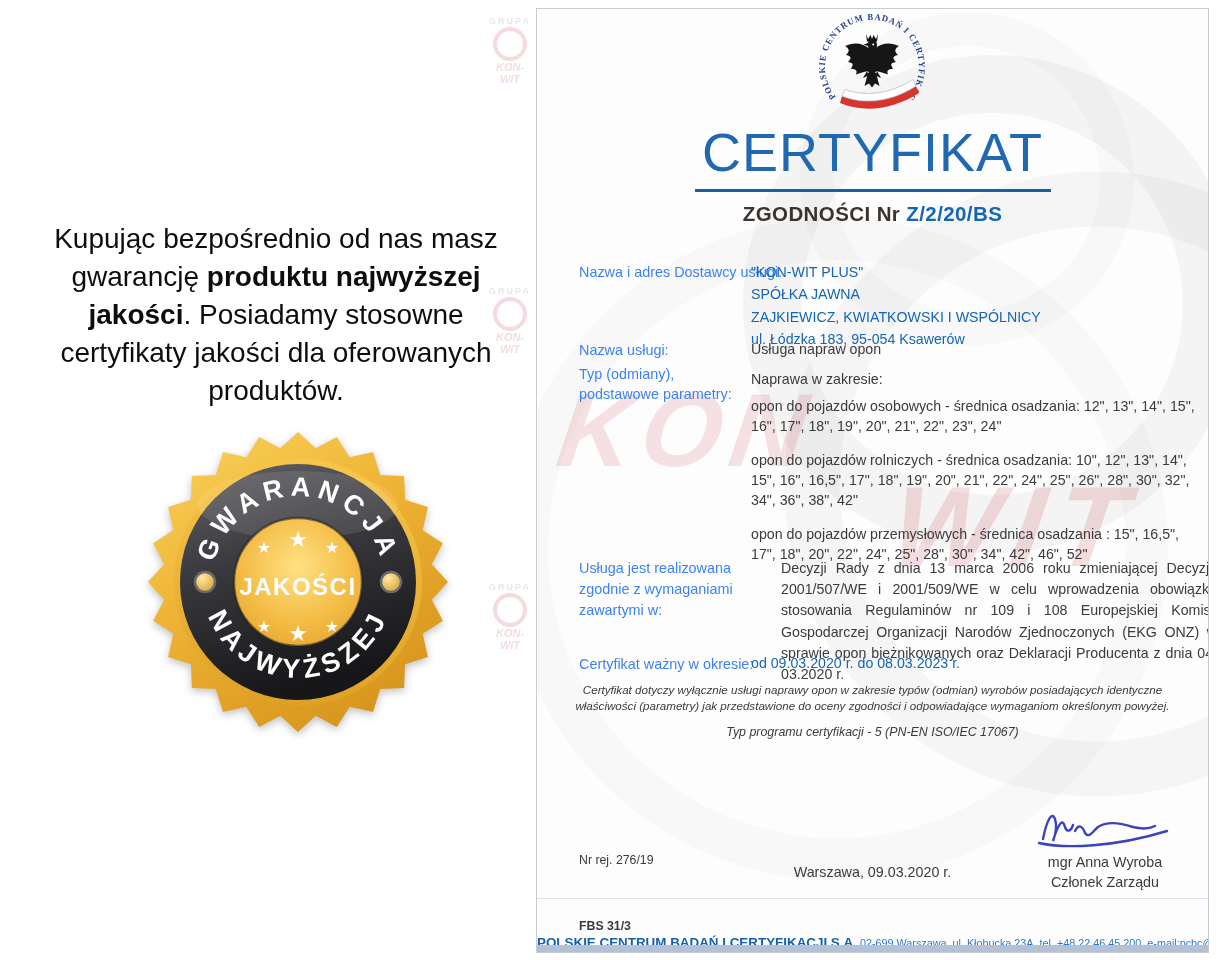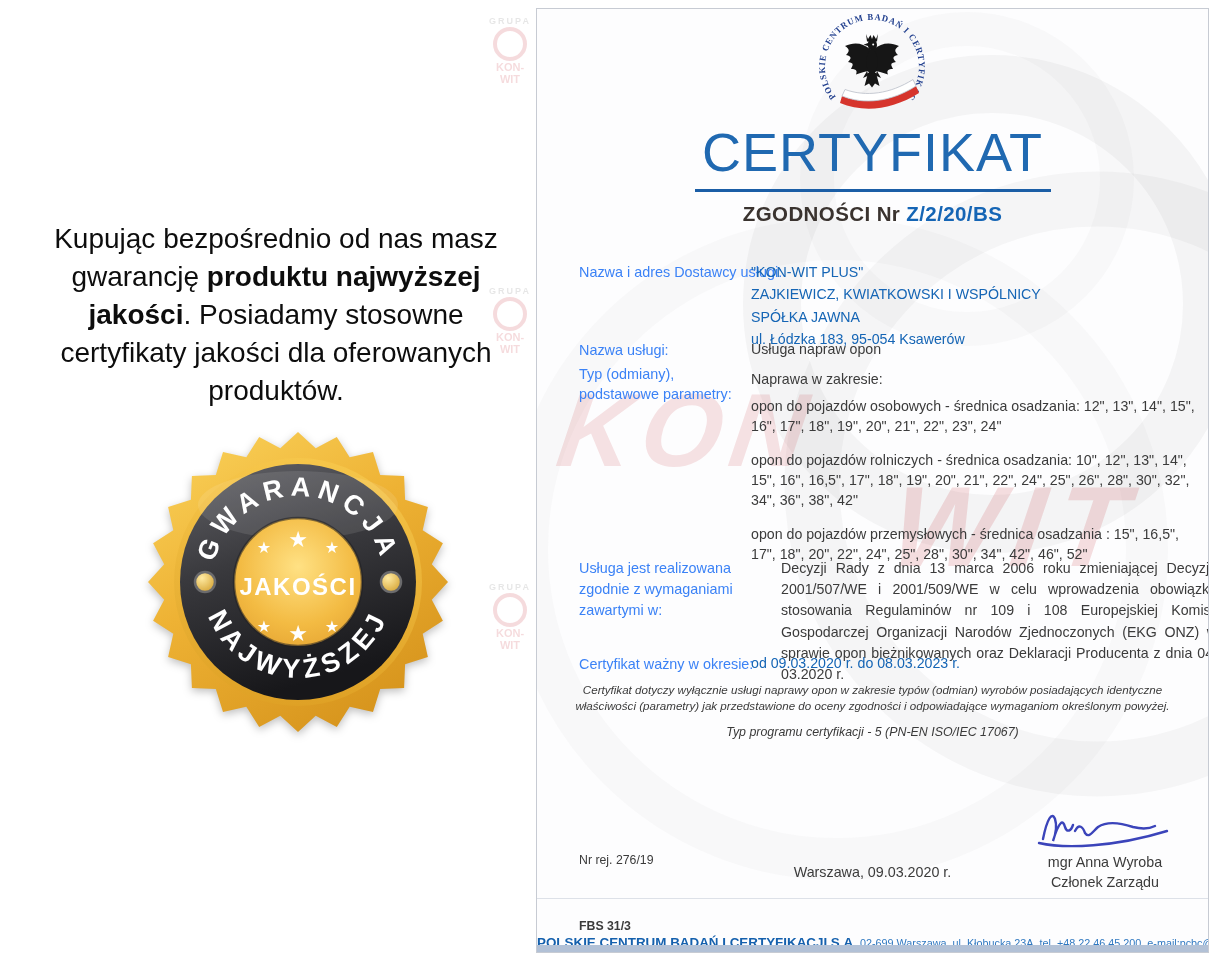--- a/index.html
+++ b/index.html
@@ -9,21 +9,21 @@
   
   .intro{position:absolute;left:28px;top:192px;width:496px;text-align:center;
          font-size:28px;line-height:38px;color:#0d0d0d;}
   .intro b{font-weight:bold;}
   .badge-wrap{position:absolute;left:146px;top:424px;width:304px;height:316px;
               filter:drop-shadow(0 3px 4px rgba(0,0,0,0.25));}
 
   
   .strip-logo{position:absolute;left:486px;width:48px;opacity:0.16;text-align:center;}
   .strip-grupa{font-size:9px;letter-spacing:2px;color:#6a6a6a;font-weight:bold;}
-  .strip-brand{font-size:11px;font-weight:bold;color:#c52531;line-height:12px;text-align:center;}
+  .strip-brand{font-size:11px;font-weight:bold;font-style:italic;color:#c52531;line-height:12px;text-align:center;}
   .strip-ring{margin:1px auto 0;width:26px;height:26px;border:4px solid #c52531;border-radius:50%;}
 
   
   .page{position:absolute;left:536px;top:8px;width:673px;height:945px;background:#fdfdfe;
         border:1px solid #c7cbd3;box-sizing:border-box;overflow:hidden;}
   .wm{position:absolute;inset:0;z-index:0;pointer-events:none;}
   .wm-kon{position:absolute;left:22px;top:362px;font-size:104px;font-weight:bold;font-style:italic;
           letter-spacing:8px;color:rgba(197,37,49,0.13);transform:skewX(-8deg);z-index:0;}
   .wm-wit{position:absolute;left:356px;top:452px;font-size:114px;font-weight:bold;font-style:italic;
           letter-spacing:12px;color:rgba(197,37,49,0.15);transform:skewX(-8deg);z-index:0;}
@@ -186,22 +186,22 @@
 
       <div class="title">CERTYFIKAT</div>
       <div class="title-rule"></div>
       <div class="subtitle">
         <span>ZGODNOŚCI Nr </span><span class="num">Z/2/20/BS</span>
       </div>
 
       <div class="lbl" style="top:253px">Nazwa i adres Dostawcy usługi:</div>
       <div class="val addr blue" style="top:252px">
         <div>"KON-WIT PLUS"</div>
+        <div>SPÓŁKA  JAWNA</div>
         <div>ZAJKIEWICZ, KWIATKOWSKI I WSPÓLNICY</div>
-        <div>SPÓŁKA  JAWNA</div>
         <div>ul. Łódzka 183, 95-054 Ksawerów</div>
       </div>
 
       <div class="lbl" style="top:331px">Nazwa usługi:</div>
       <div class="val" style="top:330px">Usługa napraw opon</div>
 
       <div class="lbl" style="top:355px">Typ (odmiany),</div>
       <div class="lbl" style="top:375px">podstawowe parametry:</div>
       <div class="val items" style="top:360px">
         <p class="intro-line">Naprawa w zakresie:</p>

